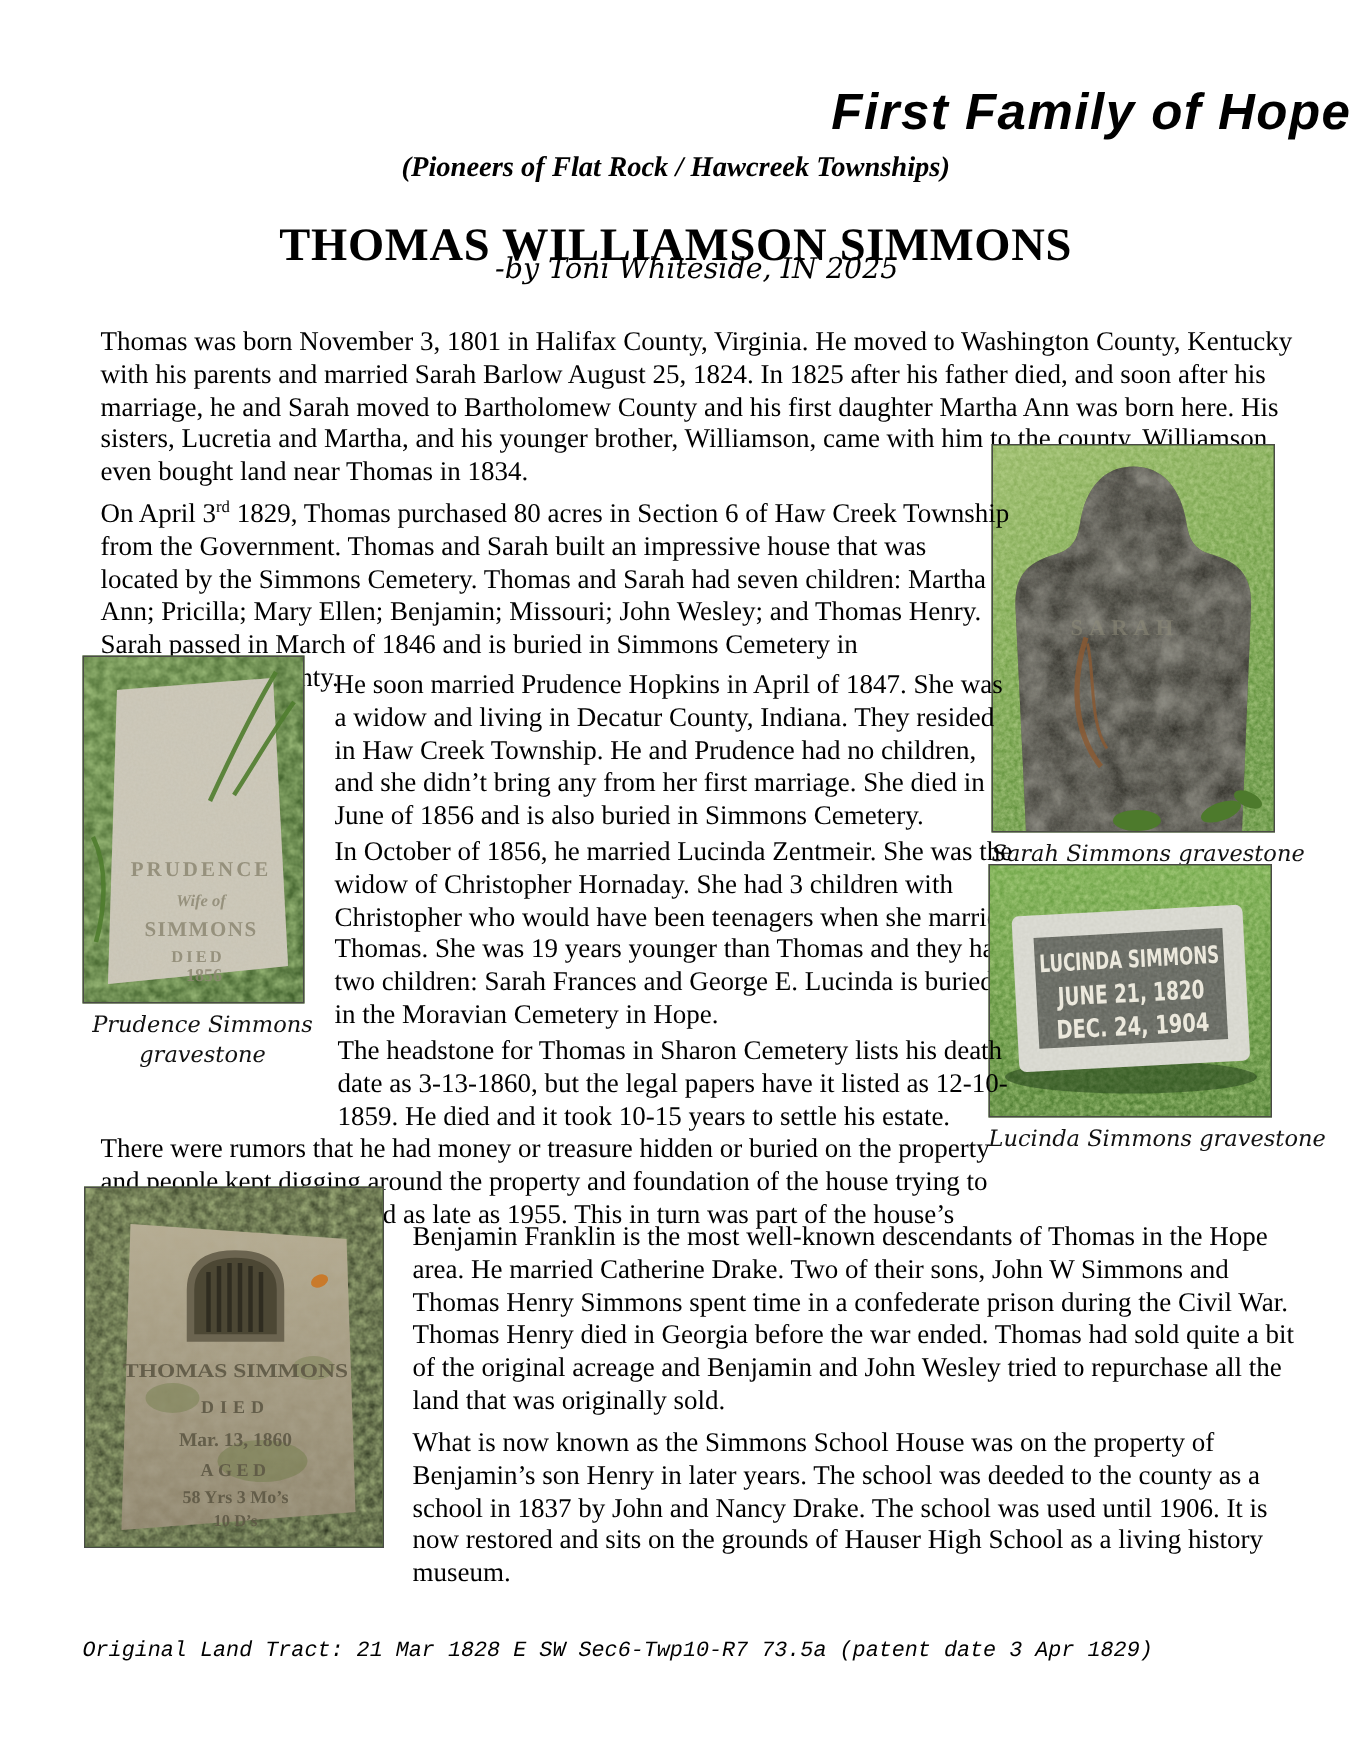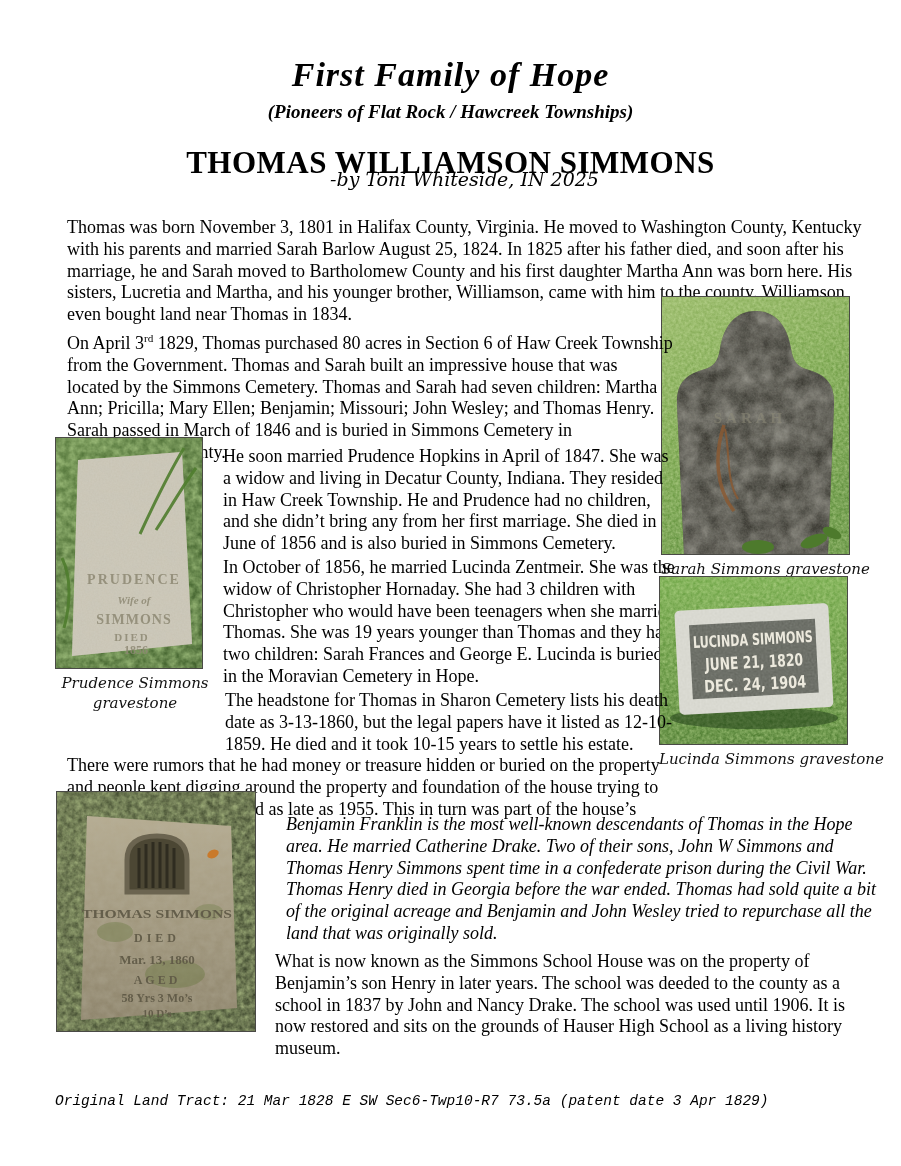--- a/index.html
+++ b/index.html
@@ -2,22 +2,22 @@
 <html><head>
 <meta charset="utf-8">
 <style>
   html,body{margin:0;padding:0;background:#ffffff;}
   .page{
     position:relative;width:901px;height:1166px;background:#ffffff;
     font-family:"Liberation Serif",serif;color:#000;overflow:hidden;
   }
   
   .hdr-series{
-    position:absolute;left:0;right:0;top:56px;text-align:center;
-    font-family:Liberation Serif, serif;font-style:italic;font-weight:700;
+    position:absolute;left:0;right:0;top:56px;text-align:right;
+    font-family:Liberation Sans, sans-serif;font-style:italic;font-weight:700;
     font-size:34px;letter-spacing:1px;
   }
   .hdr-sub{
     position:absolute;left:0;right:0;top:101px;text-align:center;
     font-weight:700;font-style:italic;font-size:19px;
   }
   .hdr-title{
     position:absolute;left:0;right:0;top:129px;text-align:center;margin:16px;
     font-weight:700;font-size:31px;letter-spacing:0.5px;
   }
@@ -27,21 +27,21 @@
   }
   
   .para{
     position:absolute;margin:12px;font-size:18px;line-height:21.8px;text-align:left;
   }
   .p1{left:55px;top:205px;width:812px;}
   .p2{left:55px;top:316px;width:606px;}
   .p3{left:211px;top:434px;width:455px;}
   .p4{left:211px;top:545px;width:455px;}
   .p5{left:55px;top:678px;width:606px;}
-  .p6{left:274px;top:802px;width:600px;font-style:italic;}
+  .p6{left:263px;top:802px;width:600px;}
   .p7{left:263px;top:939px;width:600px;}
   .p5-spacer{float:left;width:158px;height:45px;}
   sup{font-size:0.62em;vertical-align:super;}
   
   .fig{position:absolute;margin:0;}
   .fig svg{display:block;border:1px solid #4a4a46;background:#6a9e44;}
   .fig figcaption{
     font-family:"DejaVu Serif",serif;font-style:italic;font-size:15px;
     line-height:20px;margin-top:4px;white-space:nowrap;color:#111;text-align:center;
   }

